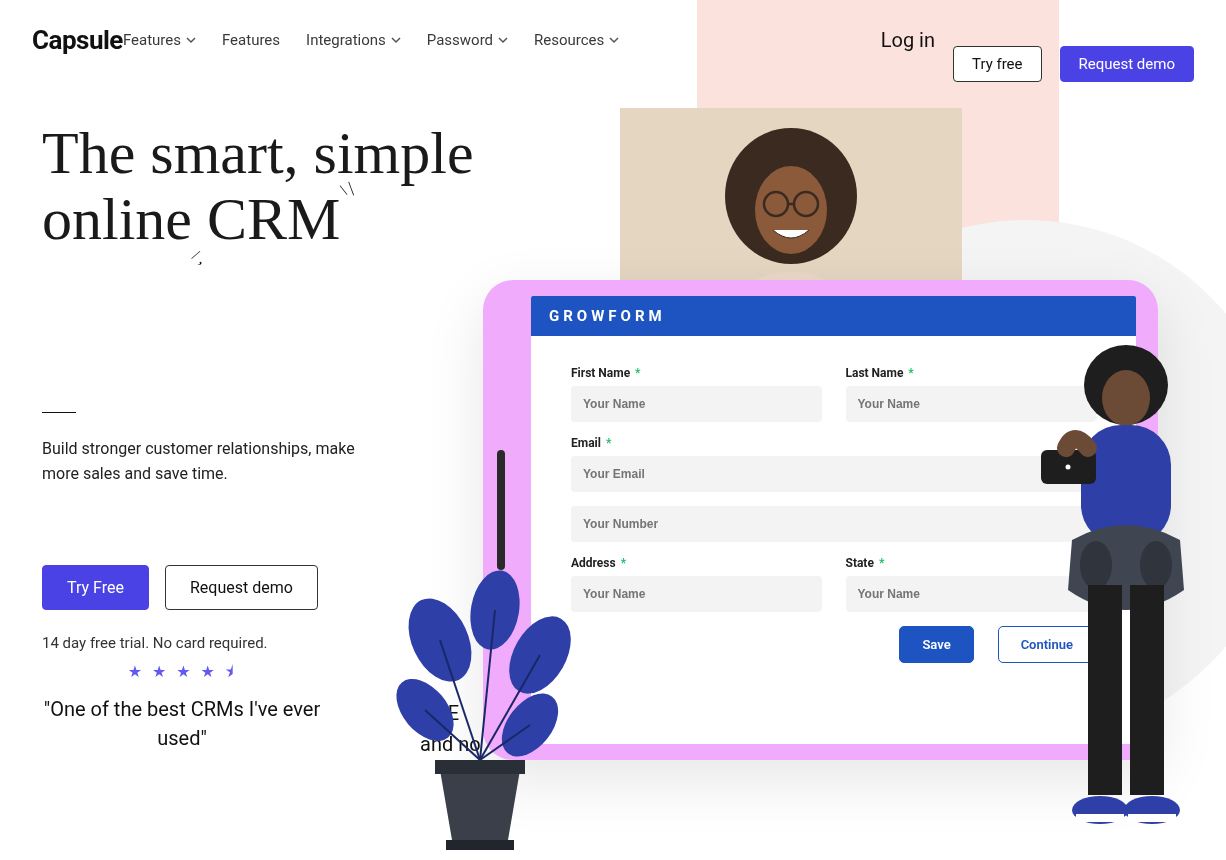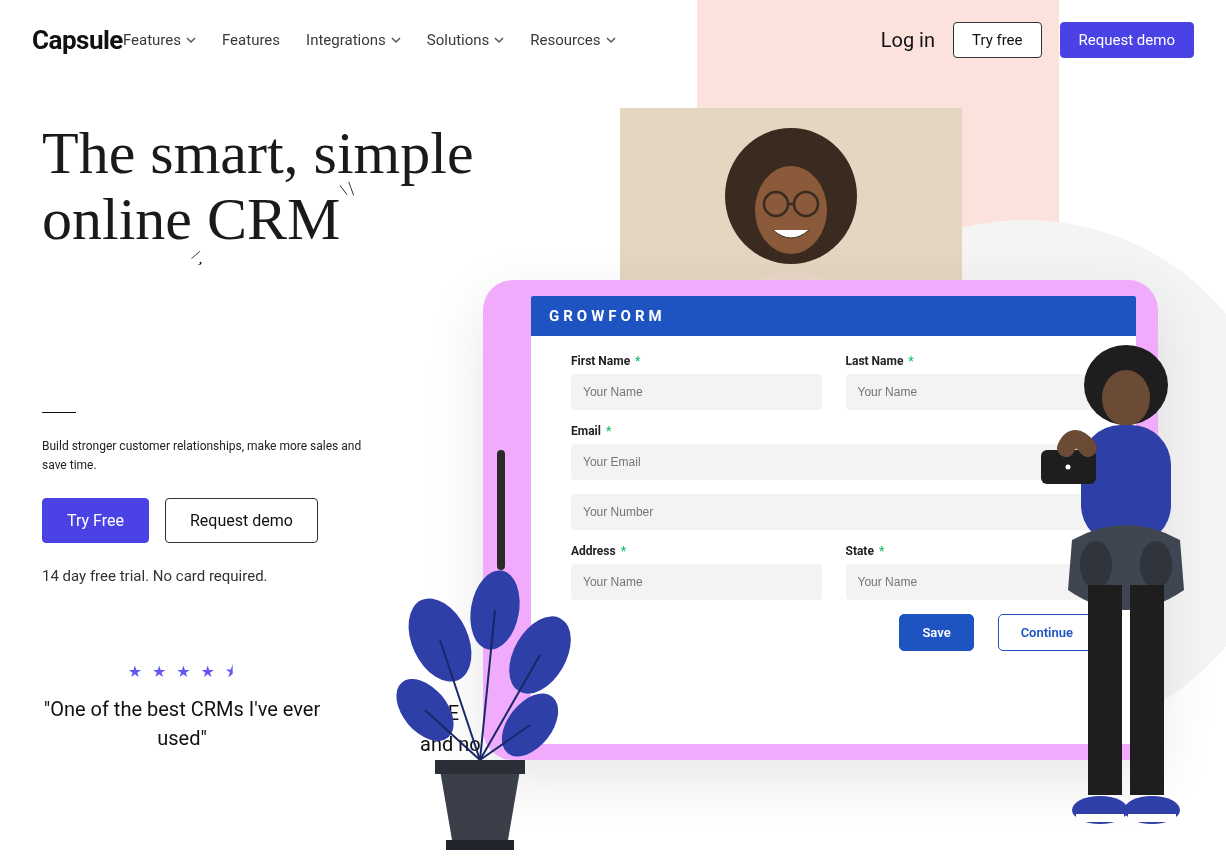--- a/index.html
+++ b/index.html
@@ -69,20 +69,21 @@
   }
   .btn {
     font-size: 15px;
     padding: 8px 18px;
     border-radius: 4px;
     cursor: pointer;
     display:inline-flex;
     align-items:center;
     justify-content:center;
     white-space: nowrap;
+    margin-top: 48px;
   }
   .btn-outline {
     border: 1px solid #333;
     background: #fff;
     color: #111;
   }
   .btn-primary {
     background: #4b42e6;
     color: #fff;
     border: 1px solid #4b42e6;
@@ -118,24 +119,24 @@
   .spark.tl { top:-6px; right:-12px; transform:rotate(-20deg);}
   .spark.br { bottom:-14px; left:-14px; transform:rotate(30deg);}
 
   .divider {
     width: 34px;
     height: 1px;
     background: #111;
     margin: 160px 0 24px 0;
   }
   .hero-sub {
-    font-size: 12px;
+    font-size: 16px;
     color: #222;
     line-height: 1.55;
-    margin-bottom: 24px;
+    margin-bottom: 30px;
     max-width: 320px;
   }
   .hero-ctas {
     display:flex;
     gap: 16px;
     margin-bottom: 24px;
   }
   .hero-ctas .btn { padding: 12px 24px; font-size:16px; }
   .trial-note { font-size:15px; color:#333; }
 
@@ -217,33 +218,35 @@
     background:#1d54c2;
     color:#fff;
     font-weight:700;
     letter-spacing:4px;
     font-size:15px;
     padding:11px 18px;
   }
   .form-body {
     padding:18px 40px 12px 40px;
     flex:1;
+    margin-top:12px;
   }
   .form-row { display:flex; gap:24px; margin-bottom:14px;}
   .form-field { flex:1; display:flex; flex-direction:column; gap:6px;}
   .form-field.full { flex:1 1 100%; }
   .flabel { font-size:12px; font-weight:700; color:#222; }
   .req { color:#1dbf6b; margin-left:2px; }
   .finput {
     background:#f3f3f3;
     border:none;
     border-radius:4px;
     padding:11px 12px;
     font-size:12px;
     color:#9a9a9a;
+    font-weight:bold;
   }
   .fbtn {
     font-size:13px;
     font-weight:600;
     padding:10px 22px;
     border-radius:5px;
     cursor:pointer;
     text-align:center;
   }
   .fbtn-save { background:#1d54c2; color:#fff; border:1px solid #1d54c2;}
@@ -303,21 +306,21 @@
     </div>
     <div class="nav-item">
       <span>Integrations</span>
       <span class="chev">
           <svg viewBox="0 0 10 10">
             <path d="M1 3l4 4 4-4" fill="none" stroke="#555" stroke-width="1.5"></path>
           </svg>
         </span>
     </div>
     <div class="nav-item">
-      <span>Solutions</span>
+      <span>Password</span>
       <span class="chev">
           <svg viewBox="0 0 10 10">
             <path d="M1 3l4 4 4-4" fill="none" stroke="#555" stroke-width="1.5"></path>
           </svg>
         </span>
     </div>
     <div class="nav-item">
       <span>Resources</span>
       <span class="chev">
           <svg viewBox="0 0 10 10">

